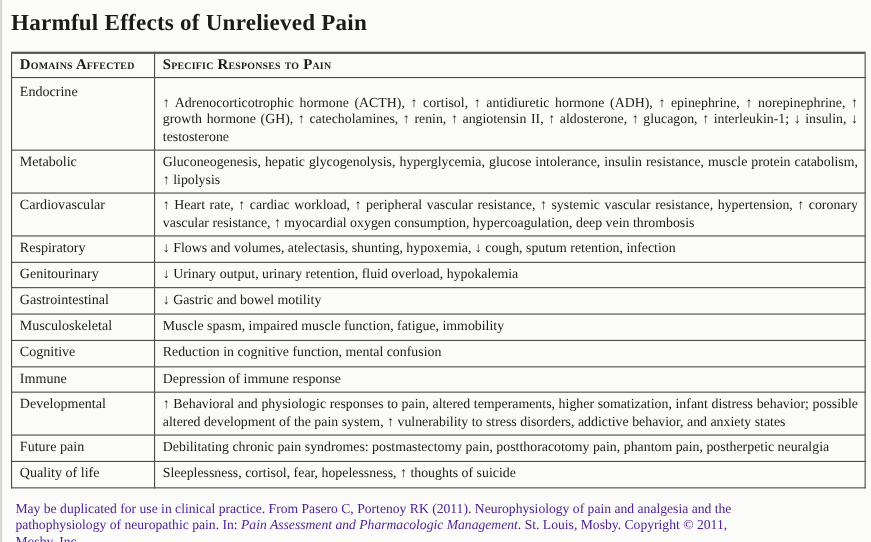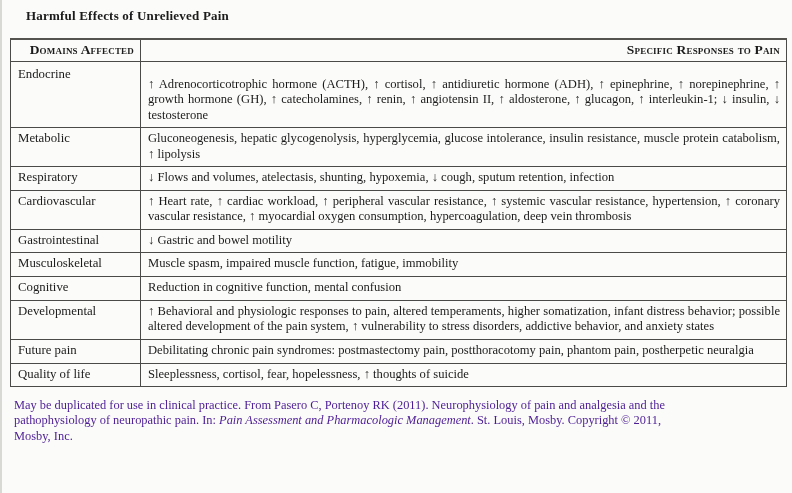--- a/index.html
+++ b/index.html
@@ -13,44 +13,44 @@
     color: #1b1b1b;
     font-family: "Liberation Serif", serif;
     position: relative;
     overflow: hidden;
     border-left: 2px solid #d8d8d4;
   }
   .page {
     padding: 6px 8px 0 8px;
   }
   .title {
-    font-size: 13px;
+    font-size: 21px;
     font-weight: bold;
-    margin: 2px 0 14px 16px;
+    margin: 2px 0 14px 0;
     letter-spacing: 0.2px;
   }
   table.effects {
     border-collapse: collapse;
     width: 777px;
     table-layout: fixed;
   }
   table.effects, table.effects td, table.effects th {
     border: 1px solid #4a4a48;
   }
   table.effects {
     border-top: 2px solid #55534f;
   }
   th, td {
     vertical-align: top;
     padding: 3px 6px 4px 7px;
     font-size: 12.6px;
     line-height: 1.23;
   }
   th {
-    text-align: right;
+    text-align: left;
     font-variant: small-caps;
     font-weight: bold;
     font-size: 13.5px;
     padding-top: 2px;
     padding-bottom: 2px;
     letter-spacing: 0.2px;
   }
   col.domain-col { width: 130px; }
   td.domain {
     font-size: 12.8px;
@@ -99,45 +99,53 @@
     <td class="domain">Endocrine</td>
     <td class="response">↑ Adrenocorticotrophic hormone (ACTH), ↑ cortisol, ↑ antidiuretic hormone (ADH), ↑ epinephrine, ↑ norepinephrine, ↑ growth hormone (GH), ↑ catecholamines, ↑ renin, ↑ angiotensin II, ↑ aldosterone, ↑ glucagon, ↑ interleukin-1; ↓ insulin, ↓ testosterone</td>
   </tr>
 
   <tr>
     <td class="domain">Metabolic</td>
     <td class="response">Gluconeogenesis, hepatic glycogenolysis, hyperglycemia, glucose intolerance, insulin resistance, muscle protein catabolism, ↑ lipolysis</td>
   </tr>
 
   <tr>
+    <td class="domain">Cardiovascular</td>
+    <td class="response">↑ Heart rate, ↑ cardiac workload, ↑ peripheral vascular resistance, ↑ systemic vascular resistance, hypertension, ↑ coronary vascular resistance, ↑ myocardial oxygen consumption, hypercoagulation, deep vein thrombosis</td>
+  </tr>
+
+  <tr>
     <td class="domain">Respiratory</td>
     <td class="response">↓ Flows and volumes, atelectasis, shunting, hypoxemia, ↓ cough, sputum retention, infection</td>
   </tr>
 
   <tr>
-    <td class="domain">Cardiovascular</td>
-    <td class="response">↑ Heart rate, ↑ cardiac workload, ↑ peripheral vascular resistance, ↑ systemic vascular resistance, hypertension, ↑ coronary vascular resistance, ↑ myocardial oxygen consumption, hypercoagulation, deep vein thrombosis</td>
+    <td class="domain">Genitourinary</td>
+    <td class="response">↓ Urinary output, urinary retention, fluid overload, hypokalemia</td>
   </tr>
-
 
   <tr>
     <td class="domain">Gastrointestinal</td>
     <td class="response">↓ Gastric and bowel motility</td>
   </tr>
 
   <tr>
     <td class="domain">Musculoskeletal</td>
     <td class="response">Muscle spasm, impaired muscle function, fatigue, immobility</td>
   </tr>
 
   <tr>
     <td class="domain">Cognitive</td>
     <td class="response">Reduction in cognitive function, mental confusion</td>
   </tr>
 
+  <tr>
+    <td class="domain">Immune</td>
+    <td class="response">Depression of immune response</td>
+  </tr>
 
   <tr>
     <td class="domain">Developmental</td>
     <td class="response">↑ Behavioral and physiologic responses to pain, altered temperaments, higher somatization, infant distress behavior; possible altered development of the pain system, ↑ vulnerability to stress disorders, addictive behavior, and anxiety states</td>
   </tr>
 
   <tr>
     <td class="domain">Future pain</td>
     <td class="response">Debilitating chronic pain syndromes: postmastectomy pain, postthoracotomy pain, phantom pain, postherpetic neuralgia</td>
   </tr>

